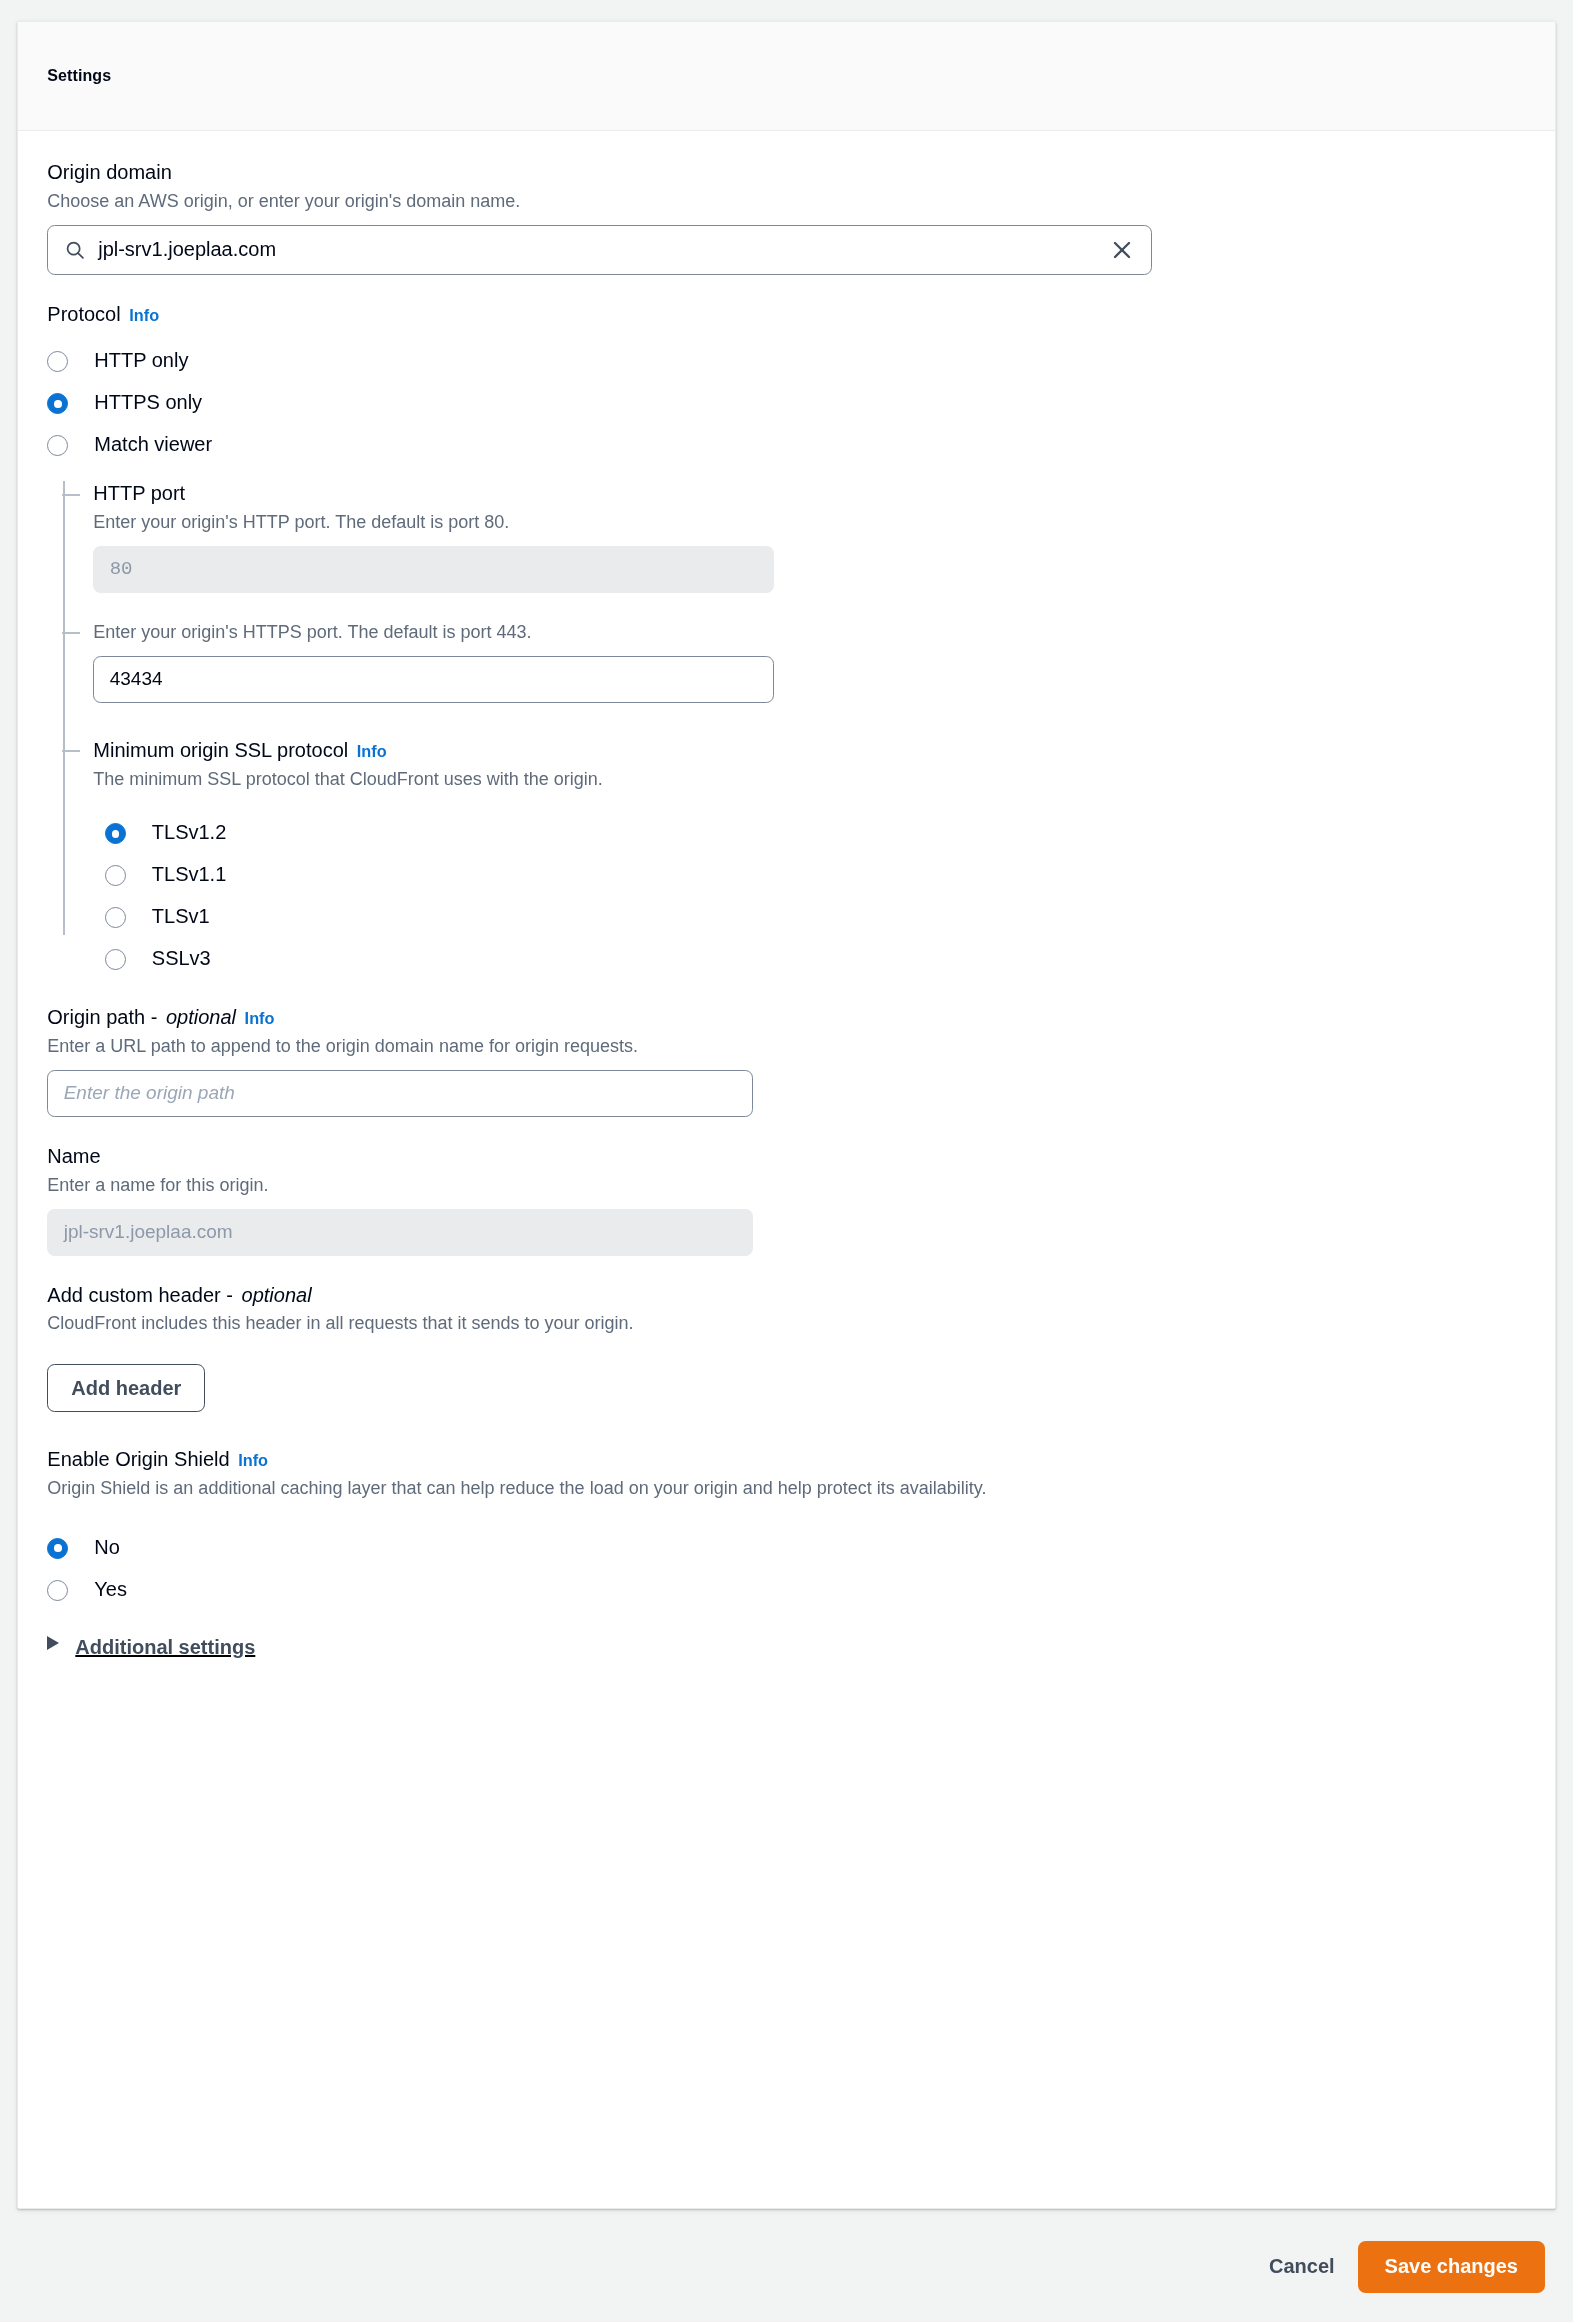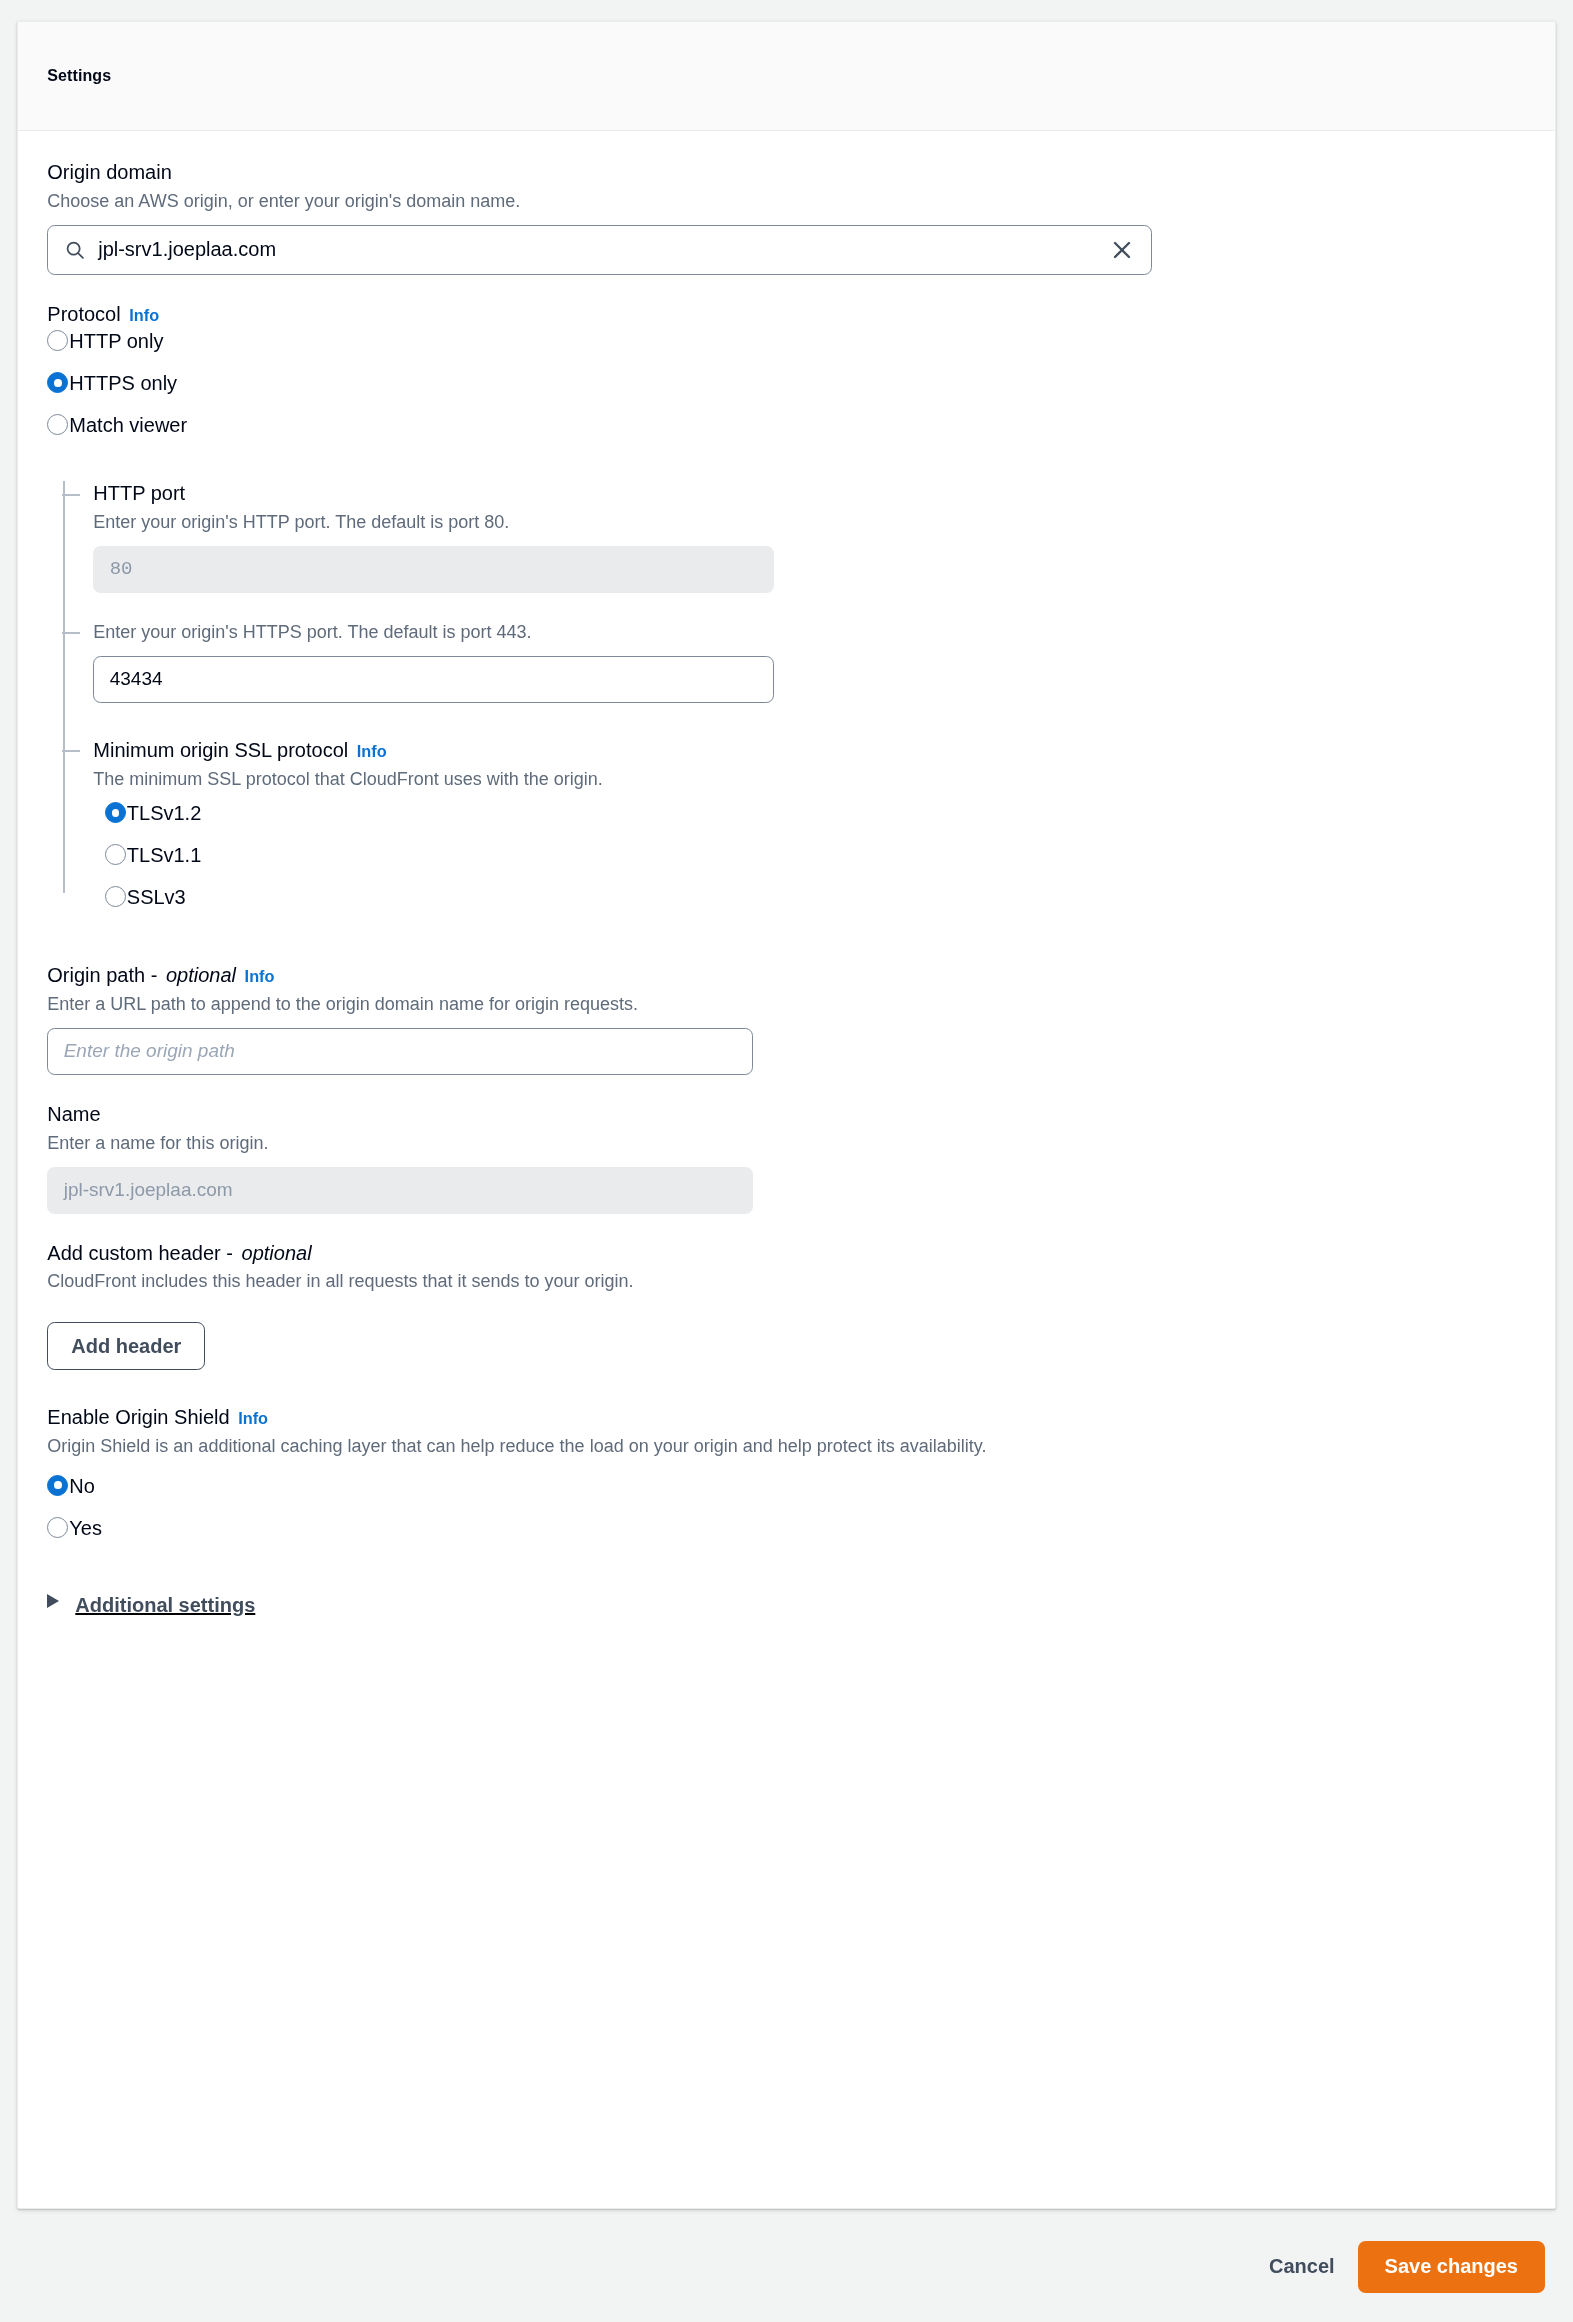--- a/index.html
+++ b/index.html
@@ -101,22 +101,22 @@
     padding: 0 17.3px 0 15.4px;
     background: #fff;
   }
   .search-icon { flex: 0 0 auto; margin-right: 12.5px; display:flex; }
   .search-value { flex: 1 1 auto; font-size: 20px; color: #000716; }
   .clear-btn { flex: 0 0 auto; cursor: pointer; display:flex; }
 
   
   .radio-row {
     display: flex;
-    align-items: flex-start;
-    gap: 1px;
+    align-items: flex-end;
+    gap: 26px;
     height: 42px;
     cursor: pointer;
   }
   .radio {
     width: 21px; height: 21px;
     border-radius: 50%;
     border: 1.9px solid #7d8998;
     background: #fff;
     flex: 0 0 auto;
     position: relative;
@@ -330,20 +330,24 @@
               <div class="radio-row">
                 <span class="radio checked"></span>
                 <span class="radio-label">TLSv1.2</span>
               </div>
               <div class="radio-row">
                 <span class="radio"></span>
                 <span class="radio-label">TLSv1.1</span>
               </div>
               <div class="radio-row">
                 <span class="radio"></span>
+                <span class="radio-label">TLSv1</span>
+              </div>
+              <div class="radio-row">
+                <span class="radio"></span>
                 <span class="radio-label">SSLv3</span>
               </div>
             </div>
           </div>
 
         </div>
       </div>
 
       <div class="gap-36"></div>
 

